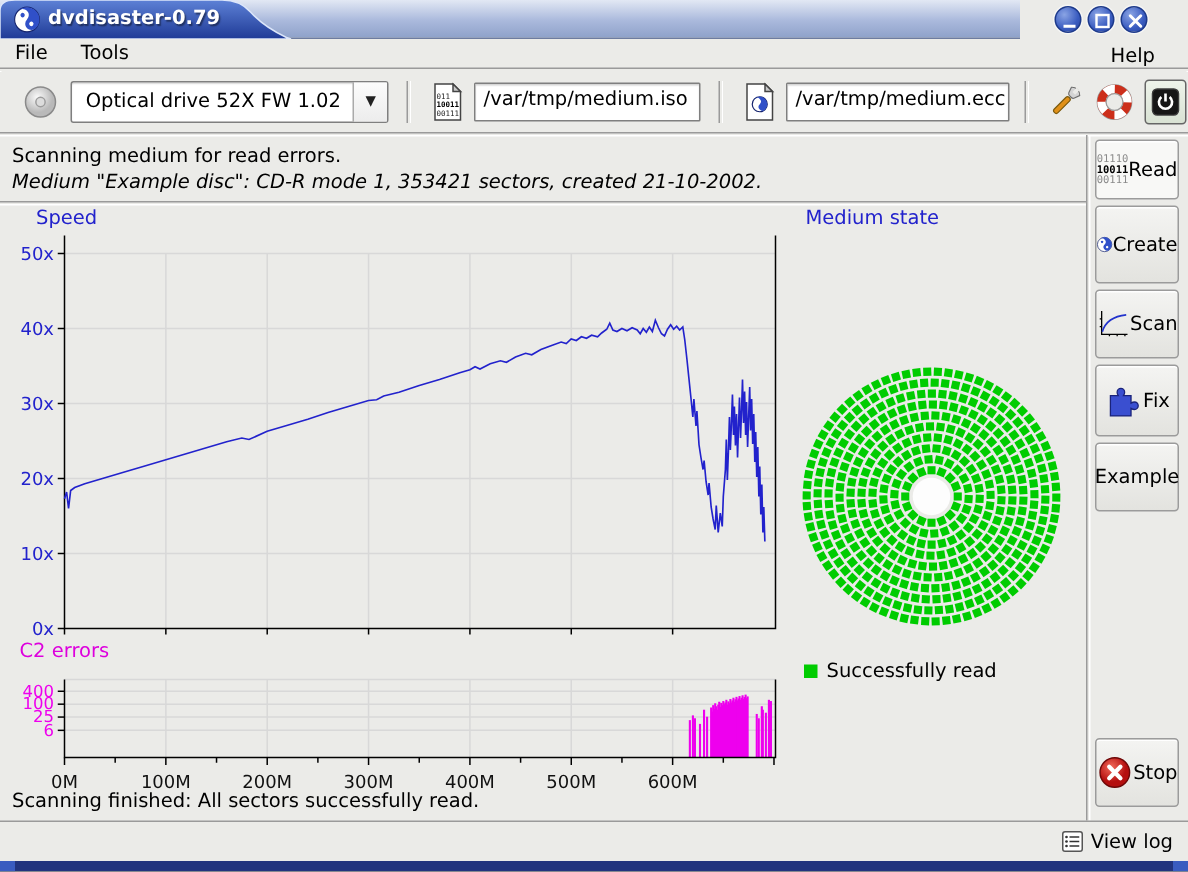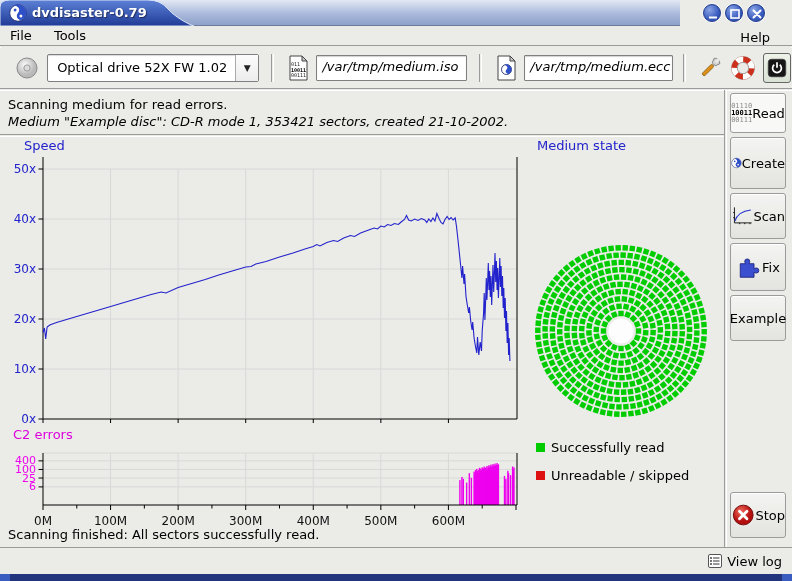--- a/index.html
+++ b/index.html
@@ -16,21 +16,21 @@
   .winbtn svg{position:absolute;left:0;top:0;}
   
   .menubar{left:1px;top:26px;width:790px;height:20px;background:#ebebe8;}
   .menuitem{display:inline-block;padding:2px 9px 0 9px;height:20px;}
   .menuhelp{position:absolute;right:12px;top:2px;}
   .hsep{height:2px;border-top:1px solid #9a9a9a;box-shadow:0 1px 0 #fff;}
   .vsep{width:2px;border-left:1px solid #9a9a9a;box-shadow:1px 0 0 #fff;}
   
   .toolbar{left:1px;top:47px;width:790px;height:41px;display:flex;align-items:center;background:#ebebe8;}
   .tbtn{display:flex;align-items:center;justify-content:center;border-radius:3px;}
-  .entry{height:26px;background:#fff;border:1px solid #7f7f7f;border-radius:1px;box-shadow:inset 0 1px 1px rgba(0,0,0,.18);padding:3px 5px;font-size:13px;white-space:nowrap;overflow:hidden;font-style:italic;}
+  .entry{height:26px;background:#fff;border:1px solid #7f7f7f;border-radius:1px;box-shadow:inset 0 1px 1px rgba(0,0,0,.18);padding:3px 5px;font-size:13px;white-space:nowrap;overflow:hidden;}
   .combobox{display:flex;height:28px;border:1px solid #7f7f7f;border-radius:2px;background:#fff;box-shadow:inset 0 1px 1px rgba(0,0,0,.15);}
   .combotext{padding:5px 8px 0 9px;white-space:nowrap;}
   .comboarrow{width:23px;border-left:1px solid #aaa;display:flex;align-items:center;justify-content:center;background:linear-gradient(#fcfcfc,#ececec);font-size:9px;color:#222;}
   .tsep{height:28px;margin:0 5px;}
   
   .statuspanel{left:0;top:90px;width:725px;height:44px;}
   .statline1{left:8px;top:95px;font-size:13px;}
   .statline2{left:8px;top:112px;font-size:13px;font-style:italic;}
   
   .bluelabel{font-size:13px;}
@@ -775,24 +775,20 @@
     </svg>
 
   <div class="abs bluelabel" style="left:24px;top:138px;color:#2222cc;">Speed</div>
   <div class="abs bluelabel" style="left:537px;top:138px;color:#2222cc;">Medium state</div>
   <div class="abs" style="left:13px;top:427px;color:#dd00dd;font-size:13px;">C2 errors</div>
 
   <div class="abs legendrow" style="left:536px;top:440px;">
     <span class="swatch" style="background:#00cc00;"></span>
     <span>Successfully read</span>
   </div>
-  <div class="abs legendrow" style="left:536px;top:468px;">
-    <span class="swatch" style="background:#dd1111;"></span>
-    <span>Unreadable / skipped</span>
-  </div>
 
   <div class="abs resultline">Scanning finished: All sectors successfully read.</div>
 
   <div class="abs vsep" style="left:724px;top:90px;height:457px;"></div>
   <div class="abs sidebar">
     <div class="sbtn" style="top:5px;height:40px;background:#f8f8f6;">
       <div class="binlines">
         <div>01110</div>
         <div class="mid">10011</div>
         <div>00111</div>

